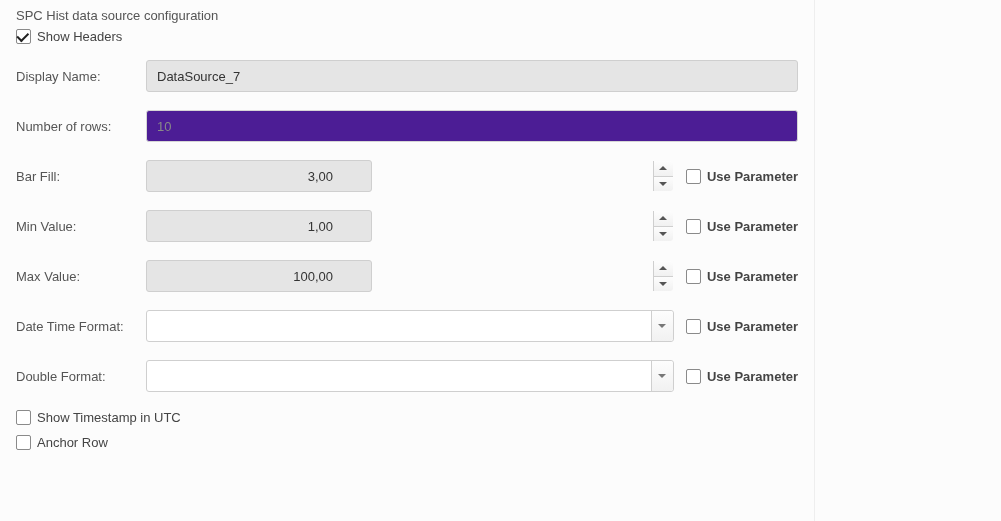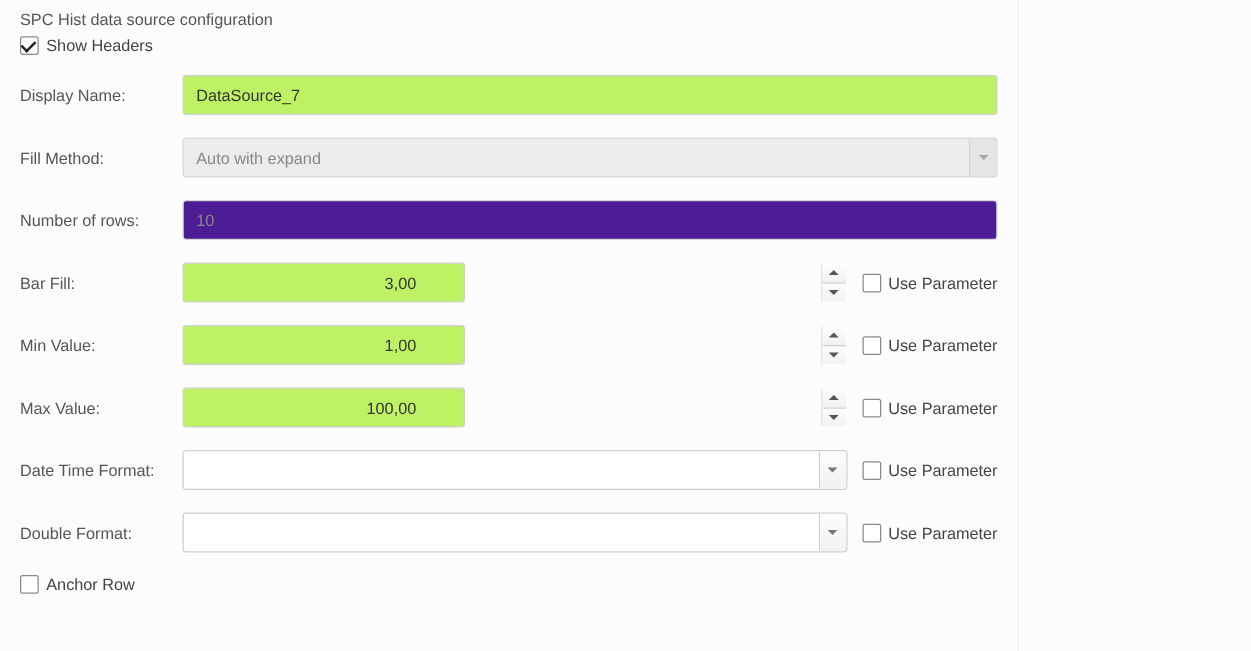--- a/index.html
+++ b/index.html
@@ -41,21 +41,21 @@
     align-items: center;
   }
   .text-input {
     flex: 1;
     height: 32px;
     border: 1px solid #cfcfcf;
     border-radius: 3px;
     padding: 0 10px;
     font-size: 13px;
     color: #333;
-    background: #bef264;
+    background: #e5e5e5;
     outline: none;
   }
   .text-input.disabled {
     background: #4c1d95;
     color: #888;
     border-color: #d6d6d6;
   }
   .text-input.numeric { text-align: right; padding-right: 38px; }
   .select-wrap {
     position: relative;
@@ -166,20 +166,21 @@
     align-items: flex-end;
     margin-bottom: 10px;
     color: #444;
   }
   .useparam {
     display: flex;
     align-items: flex-start;
     margin-left: 12px;
     white-space: nowrap;
     color: #444;
+    font-weight: bold;
   }
 </style>
 </head>
 <body>
 
 <div class="panel">
 
   <div class="section-title">SPC Hist data source configuration</div>
 
   <div class="check-row" style="margin-bottom:16px;">
@@ -187,33 +188,20 @@
     <span>Show Headers</span>
   </div>
 
   <div class="row">
     <div class="label-cell">Display Name:</div>
     <div class="field-cell">
       <input class="text-input" type="text" value="DataSource_7" style="">
     </div>
   </div>
 
-  <div class="row">
-    <div class="label-cell">Fill Method:</div>
-    <div class="field-cell">
-      <div class="select-wrap">
-        <div class="select-input disabled">
-          <span>Auto with expand</span>
-        </div>
-        <div class="select-caret disabled">
-          <span class="caret-down dim"></span>
-        </div>
-      </div>
-    </div>
-  </div>
 
   <div class="row">
     <div class="label-cell">Number of rows:</div>
     <div class="field-cell">
       <input class="text-input disabled" type="text" readonly="" value="10" style="">
     </div>
   </div>
 
   <div class="row">
     <div class="label-cell">Bar Fill:</div>
@@ -307,19 +295,23 @@
           <span class="caret-down"></span>
         </div>
       </div>
       <div class="useparam">
         <span class="checkbox"></span>
         <span>Use Parameter</span>
       </div>
     </div>
   </div>
 
+  <div class="check-row">
+    <span class="checkbox"></span>
+    <span>Show Timestamp in UTC</span>
+  </div>
 
   <div class="check-row">
     <span class="checkbox"></span>
     <span>Anchor Row</span>
   </div>
 
 </div>
 
 </body></html>

